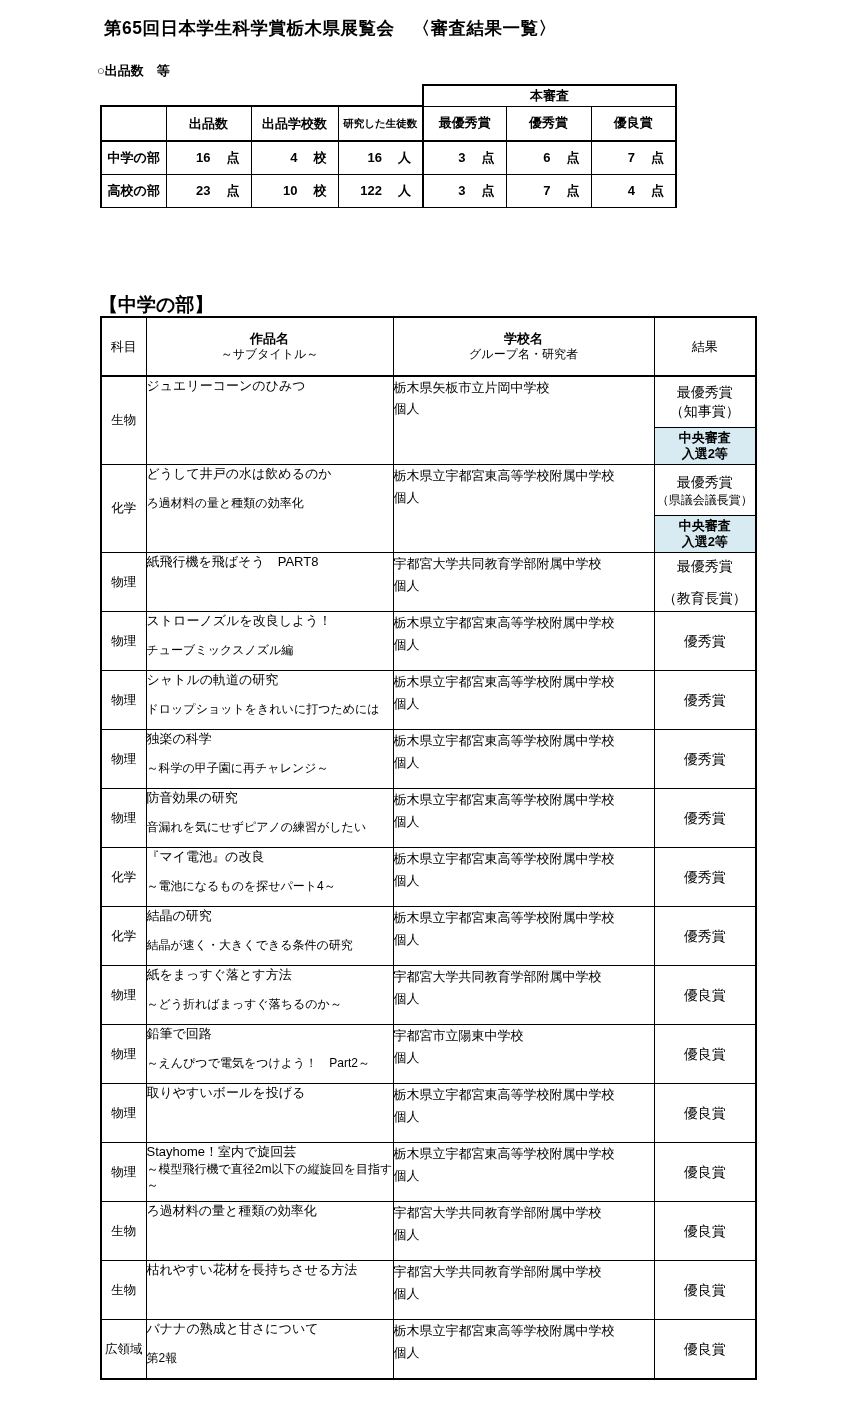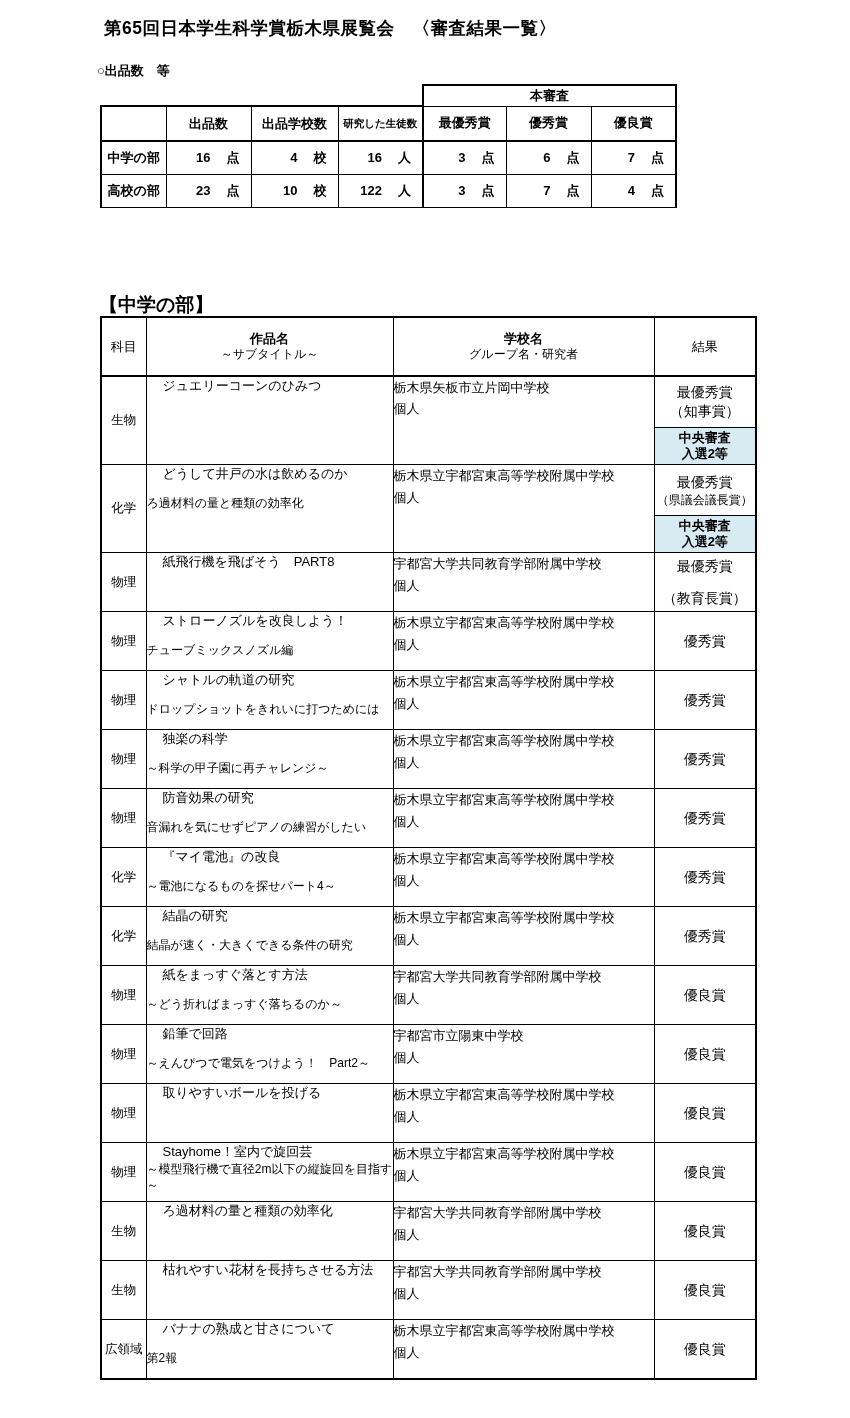--- a/index.html
+++ b/index.html
@@ -35,21 +35,21 @@
   .results .b-t2{border-top-width:2px;}
   .results .b-b2{border-bottom-width:2px;}
   .results .mHead th{height:59px;vertical-align:middle;text-align:center;}
   .results .th-plain{font-size:13px;font-weight:400;}
   .results .th-main{font-size:13px;font-weight:700;line-height:1.2;}
   .results .th-sub{font-size:12px;font-weight:400;line-height:1.3;}
   .results tr.r-std{height:59px;}
   .results tr.r-central{height:77px;}
   .subject-cell{text-align:center;vertical-align:middle;font-size:12.5px;}
   .work-cell{vertical-align:top;padding:3px 6px 2px 6px;font-size:13px;}
-  .work-title{line-height:1.35;padding-left:16px;}
+  .work-title{line-height:1.35;}
   .work-sub{font-size:12px;margin-top:13px;line-height:1.3;}
   .work-sub.tight{margin-top:1px;}
   .school-cell{vertical-align:top;padding:3px 6px 2px 6px;font-size:13px;line-height:1.65;}
   .result-cell{vertical-align:middle;padding:0;}
   .result-top{display:flex;flex-direction:column;justify-content:center;align-items:center;font-size:14px;line-height:1.35;padding:1px 0;}
   .result-line.small{font-size:12px;}
   .result-line.spacer{height:13px;}
   tr.r-central .result-cell{vertical-align:top;}
   tr.r-central .result-top{height:48px;}
   .central-box{border-top:1px solid #000;font-weight:700;font-size:13px;text-align:center;line-height:1.2;padding:2px 0 3px 0;}

